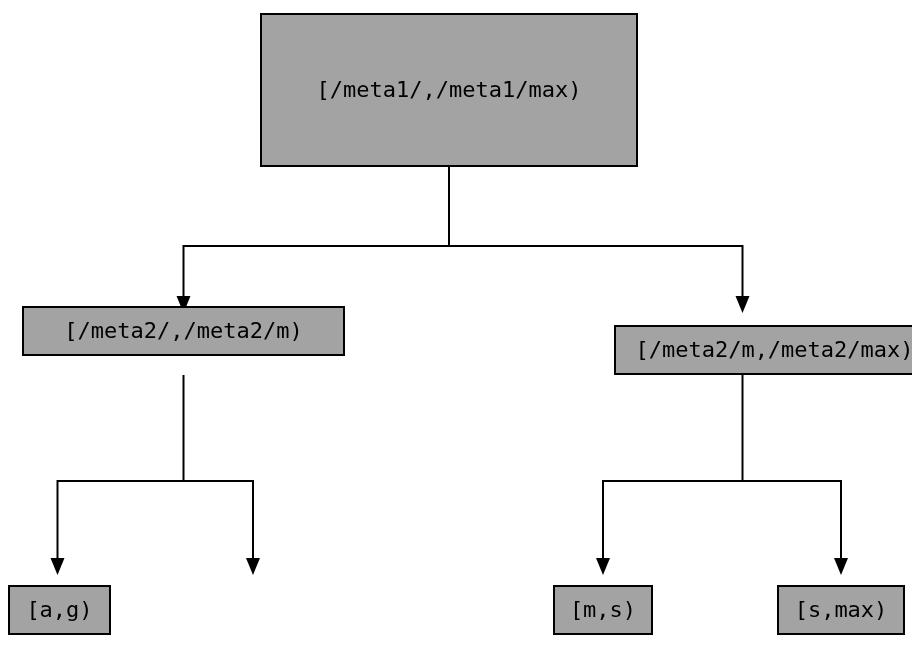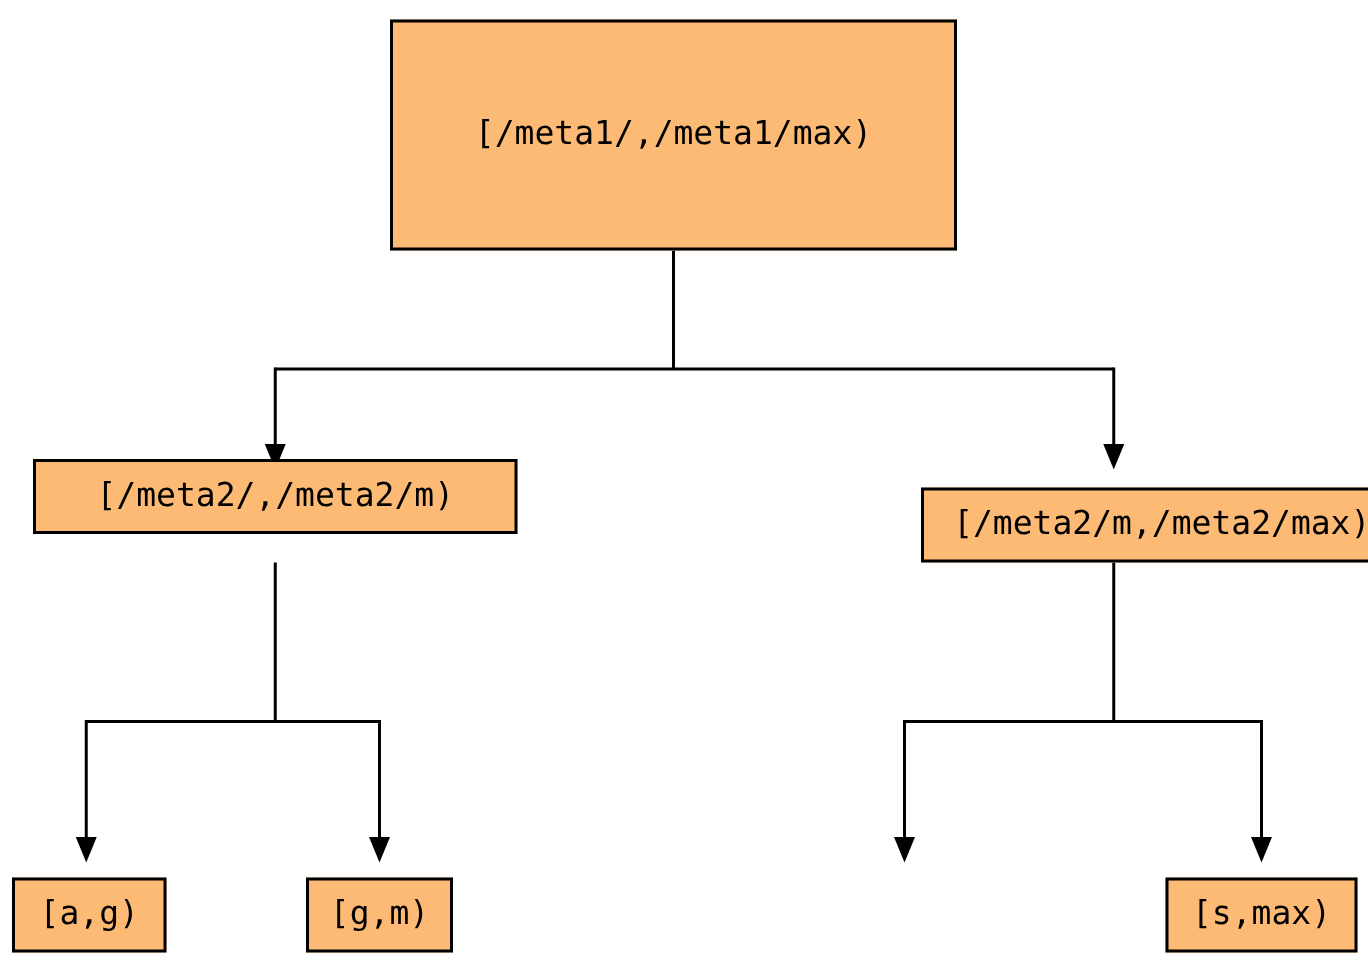--- a/index.html
+++ b/index.html
@@ -19,21 +19,21 @@
     position: absolute;
     left: 0;
     top: 0;
     width: 912px;
     height: 652px;
   }
   .node {
     position: absolute;
     box-sizing: border-box;
     border: 2px solid #000000;
-    background: #fdba74;
+    background: #a3a3a3;
     color: #000000;
     display: flex;
     align-items: center;
     justify-content: center;
     font-size: 22px;
     line-height: 1;
     white-space: nowrap;
   }
   .node-root  { left: 260px; top: 13px;  width: 378px; height: 154px; }
   .node-l2l   { left: 22px;  top: 306px; width: 323px; height: 50px;  }
@@ -75,16 +75,16 @@
       <polygon points="596,558 610,558 603,575" stroke="none"></polygon>
       <line x1="841" y1="480" x2="841" y2="558"></line>
       <polygon points="834,558 848,558 841,575" stroke="none"></polygon>
     </g>
   </svg>
 
   <div class="node node-root">[/meta1/,/meta1/max)</div>
   <div class="node node-l2l">[/meta2/,/meta2/m)</div>
   <div class="node node-l2r">[/meta2/m,/meta2/max)</div>
   <div class="node node-leaf1">[a,g)</div>
-  <div class="node node-leaf2">[g,m)</div>
+  <div class="node node-leaf3">[m,s)</div>
   <div class="node node-leaf4">[s,max)</div>
 
 </div>
 
 </body></html>

